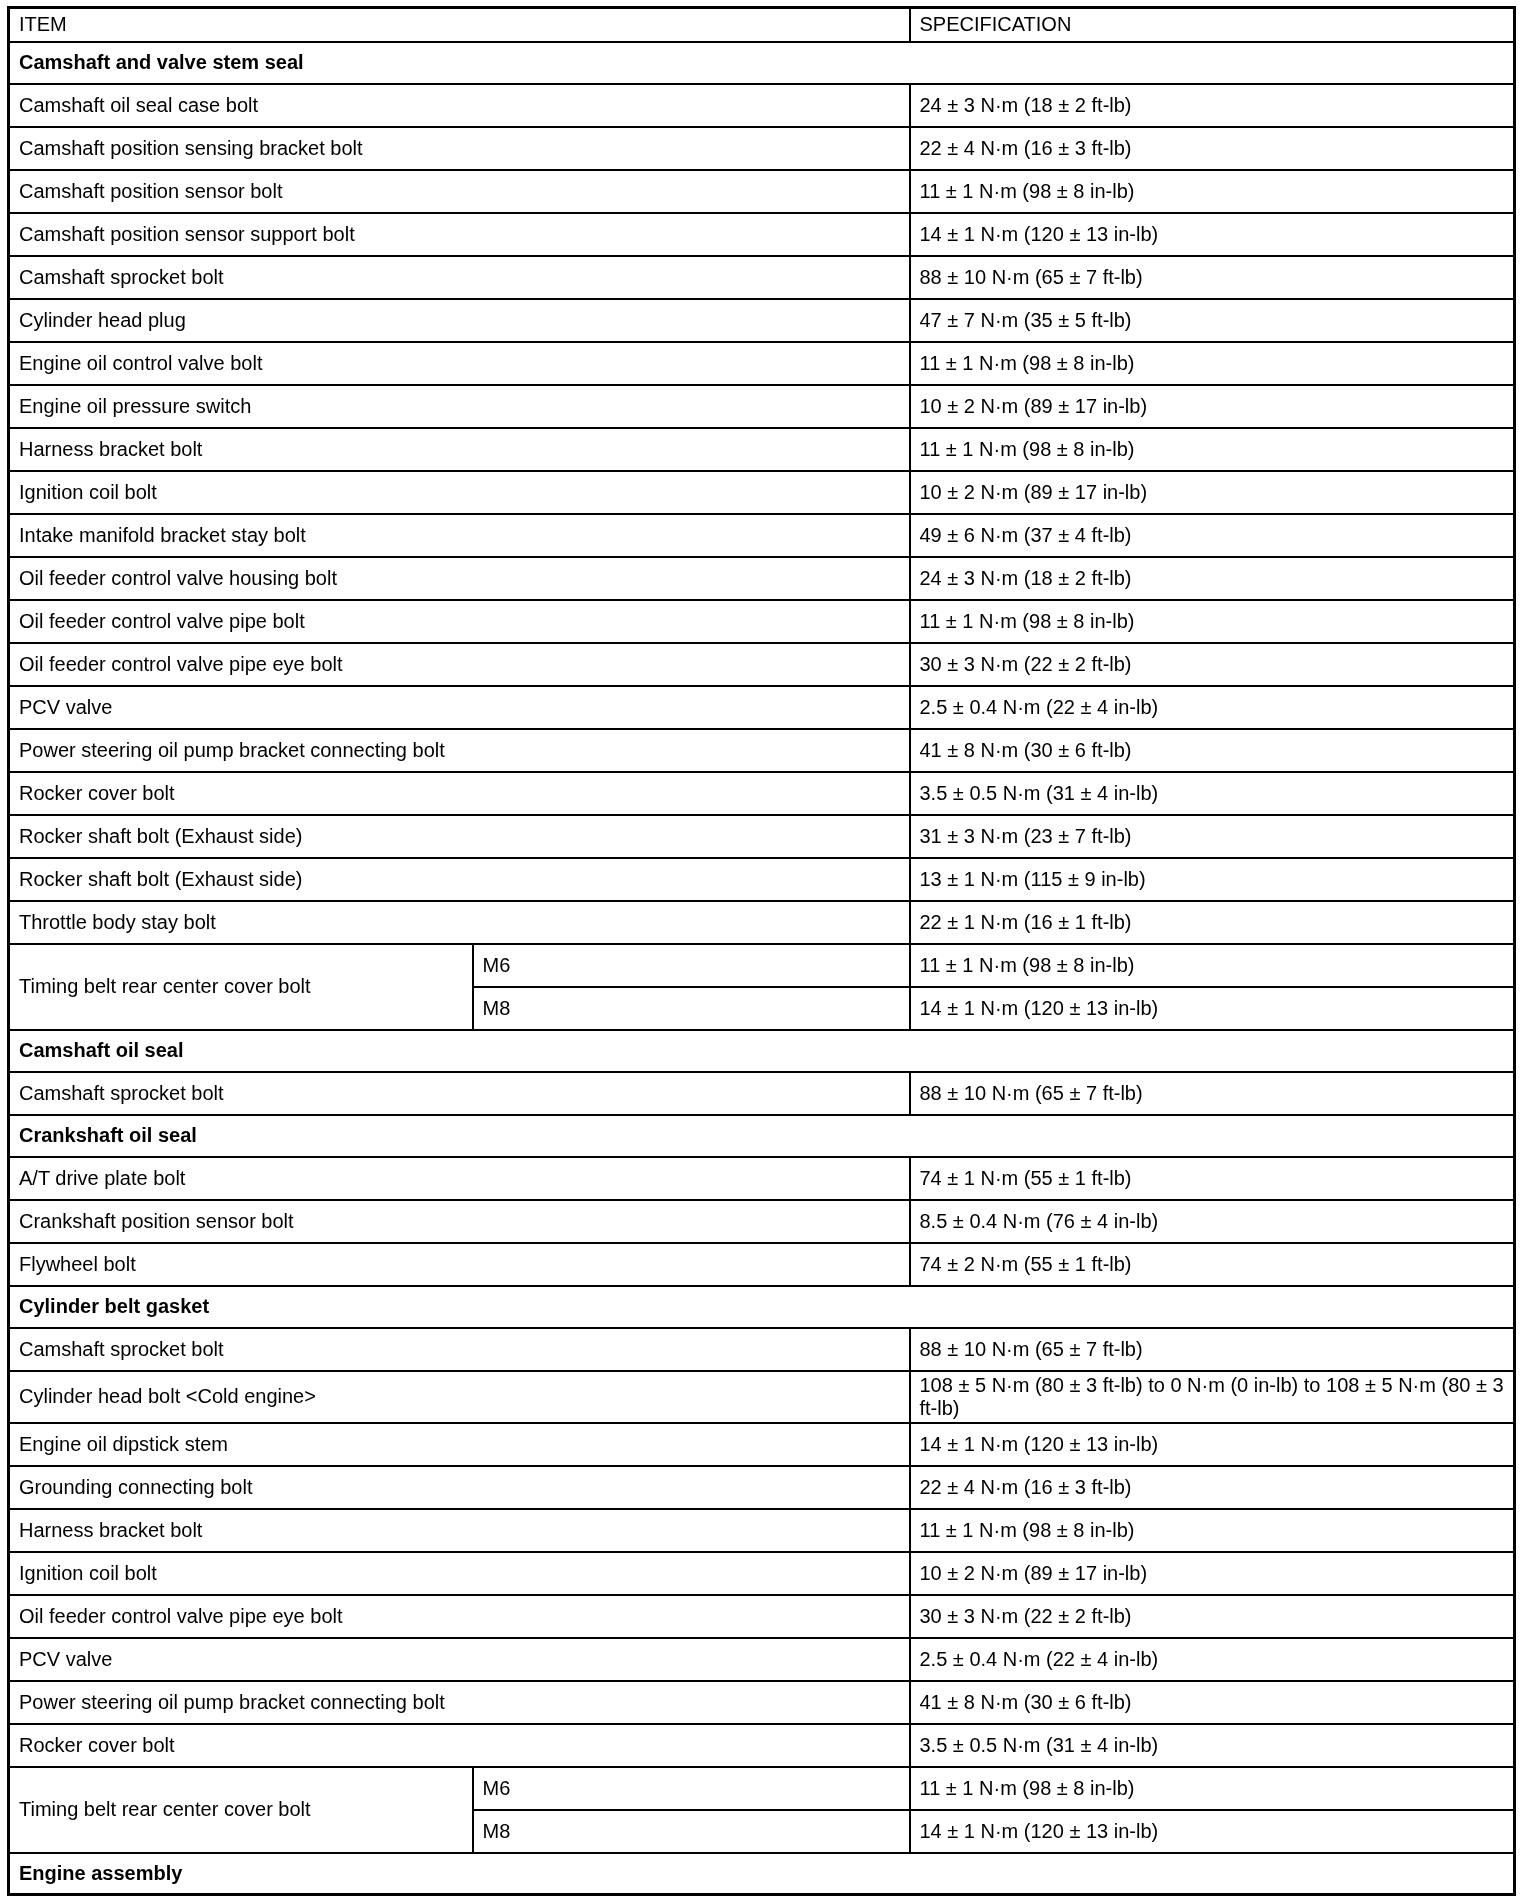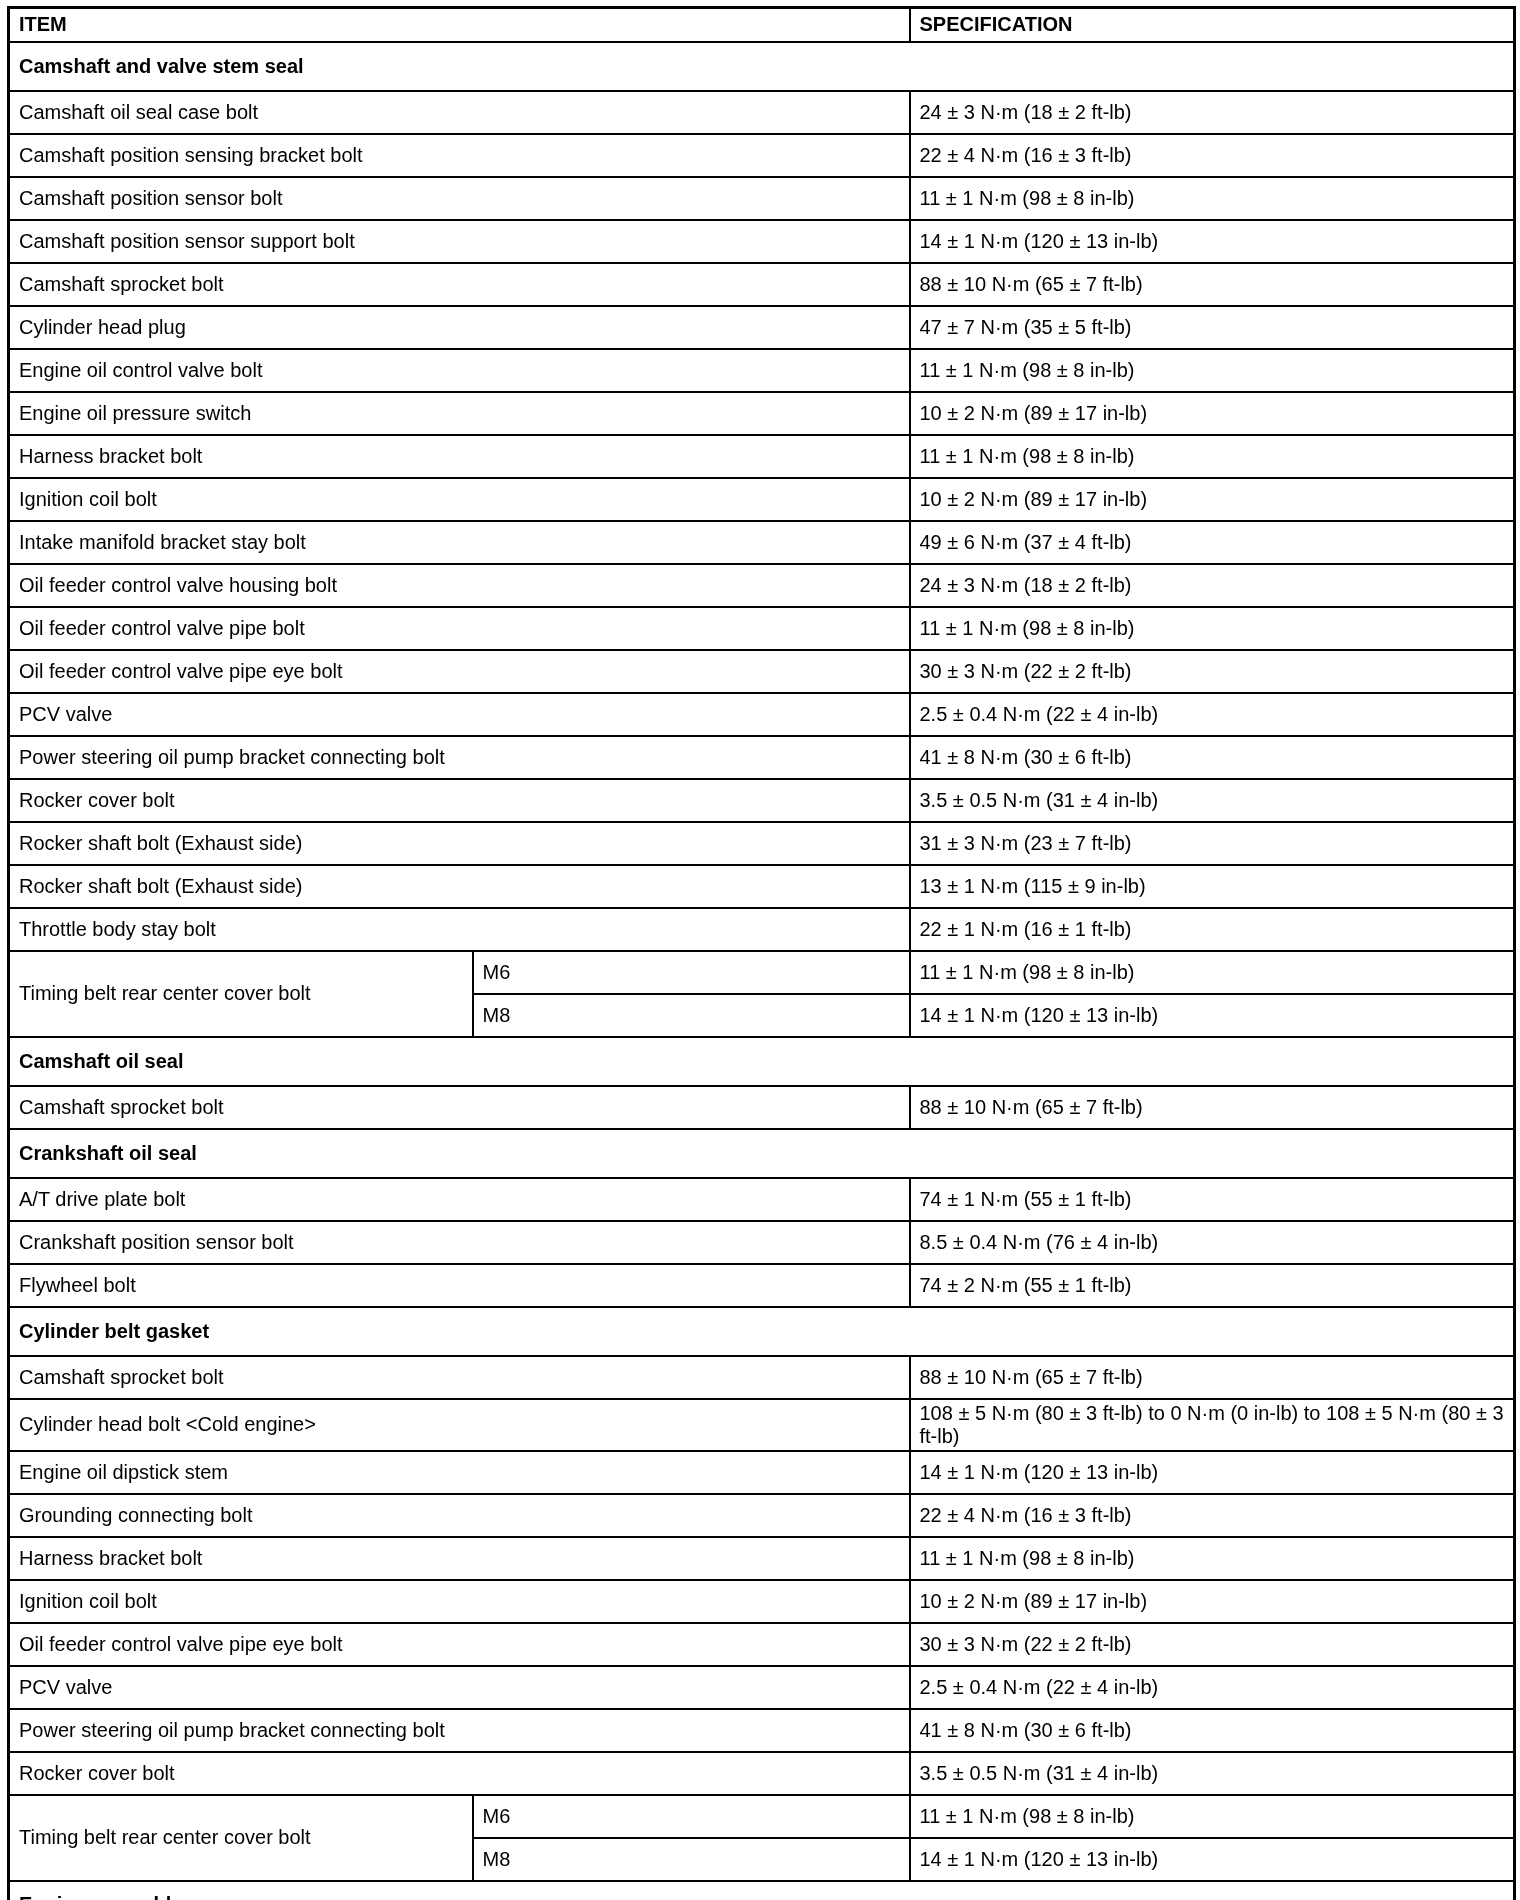--- a/index.html
+++ b/index.html
@@ -26,28 +26,28 @@
   th, td {
     border: 2px solid #000000;
     padding: 2px 9px;
     font-size: 20px;
     line-height: 1.15;
     vertical-align: middle;
     text-align: left;
     overflow: hidden;
   }
   th {
-    font-weight: bold;
+    font-weight: normal;
     height: 34px;
     font-size: 20px;
   }
   td { height: 43px; }
   td.section {
     font-weight: bold;
-    height: 49px;
+    height: 42px;
   }
   td.item, td.sub, td.spec { font-weight: normal; }
 </style>
 </head>
 <body>
 
 <div class="page">
   <table class="spec-table">
     <colgroup>
       <col class="c1">

